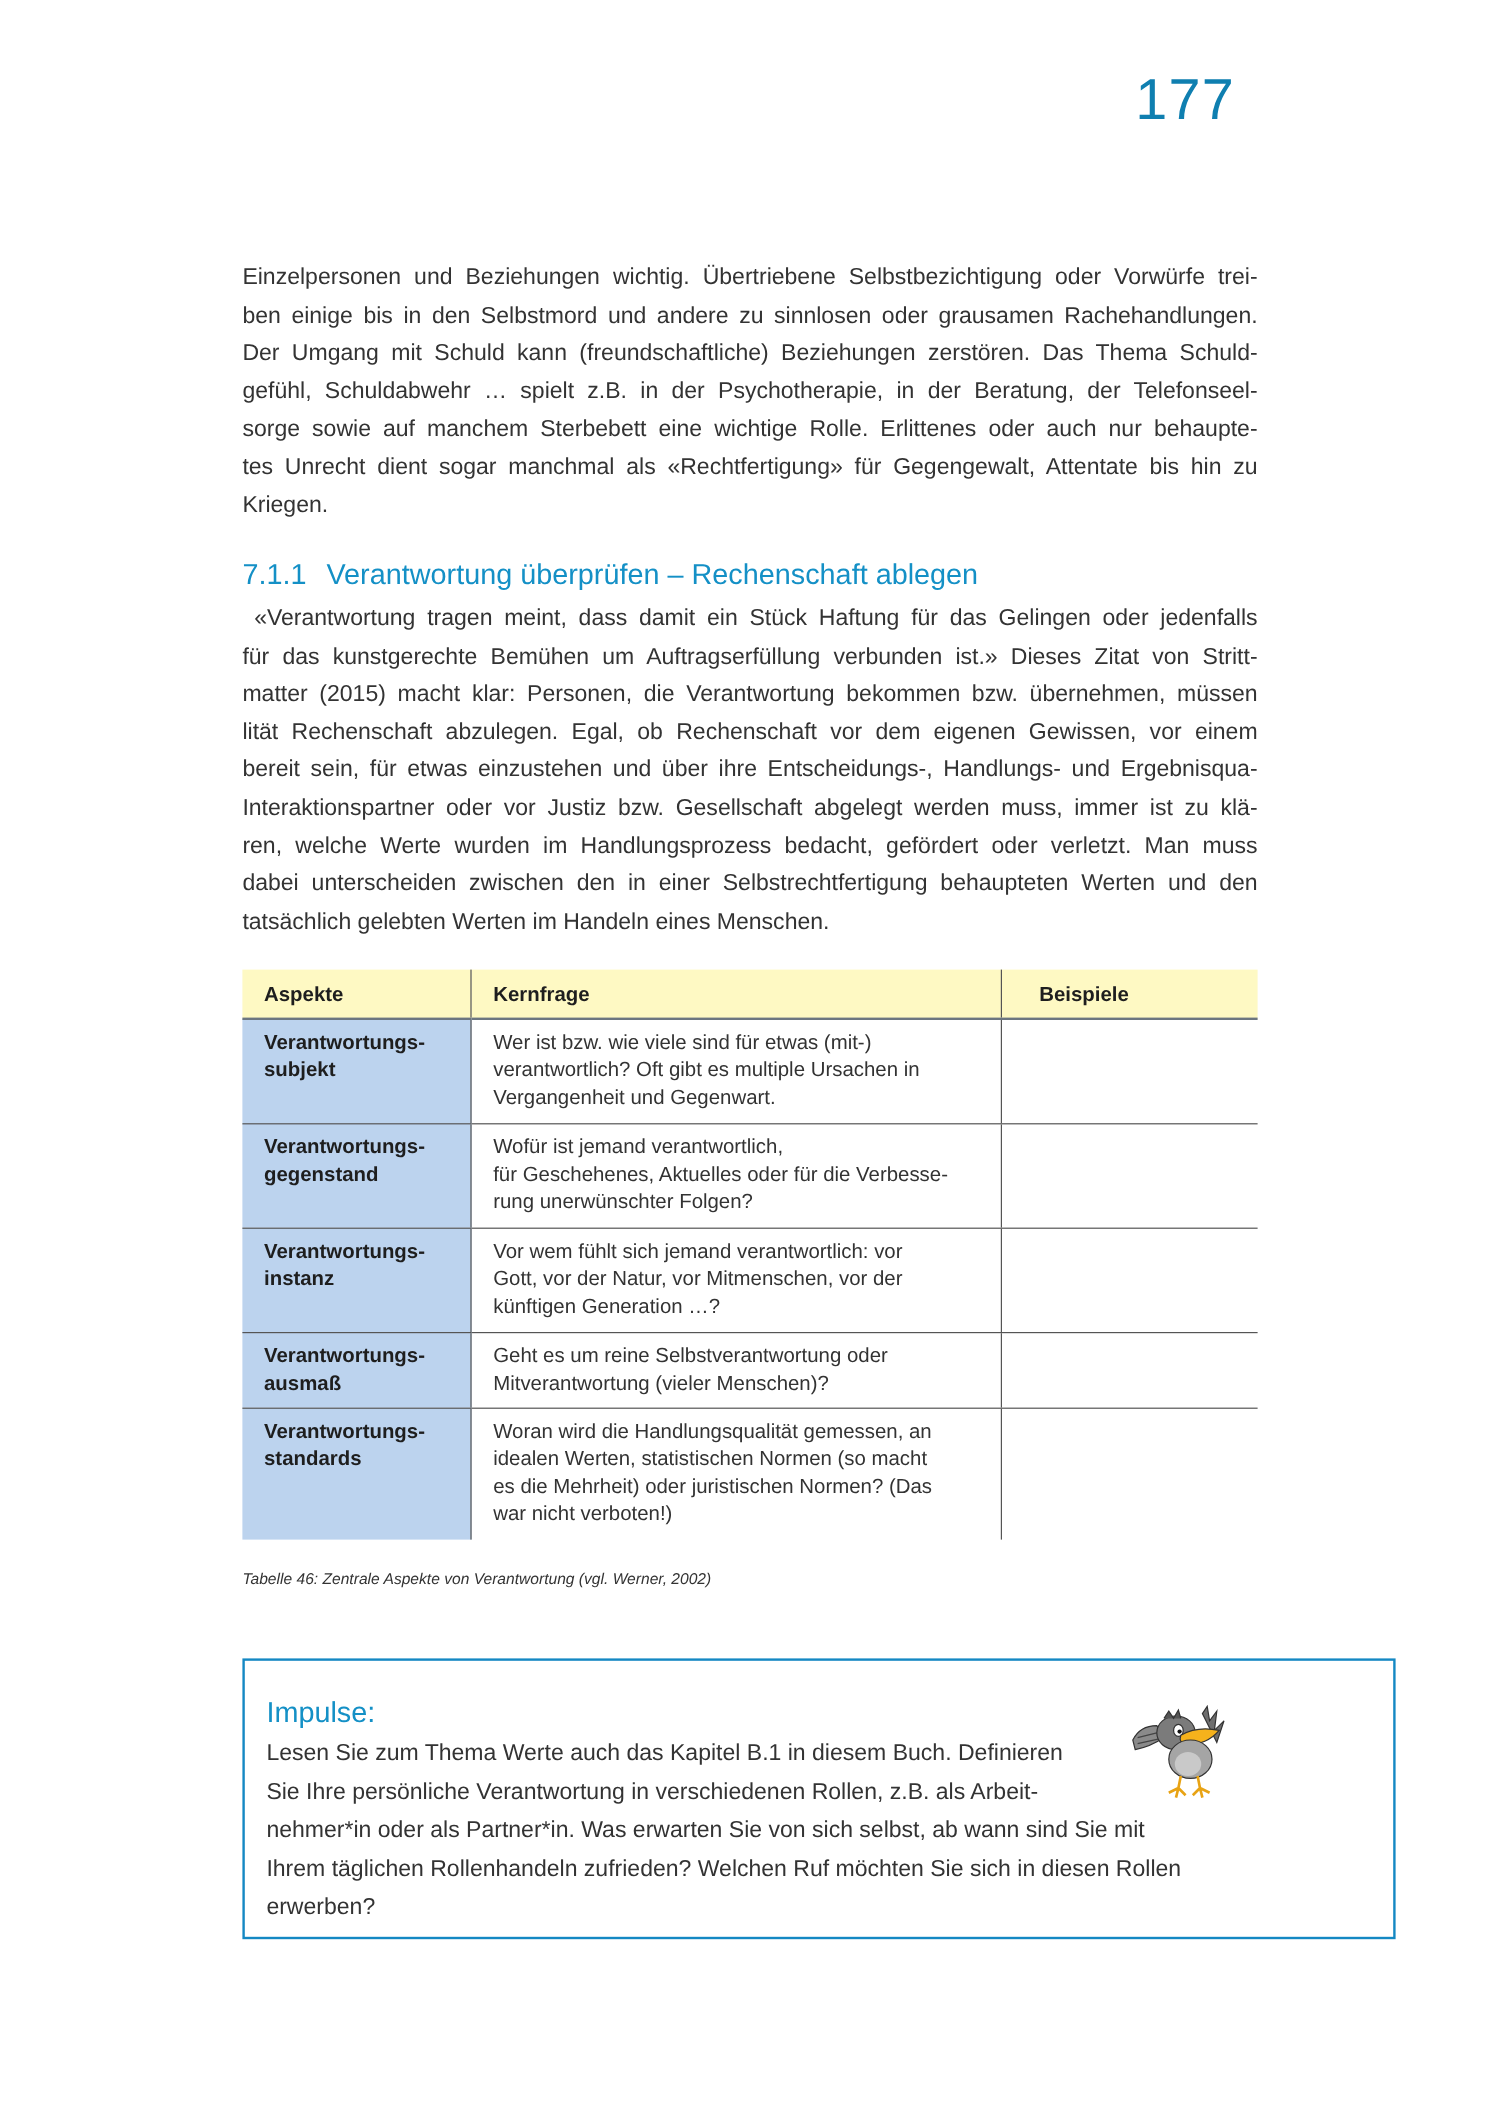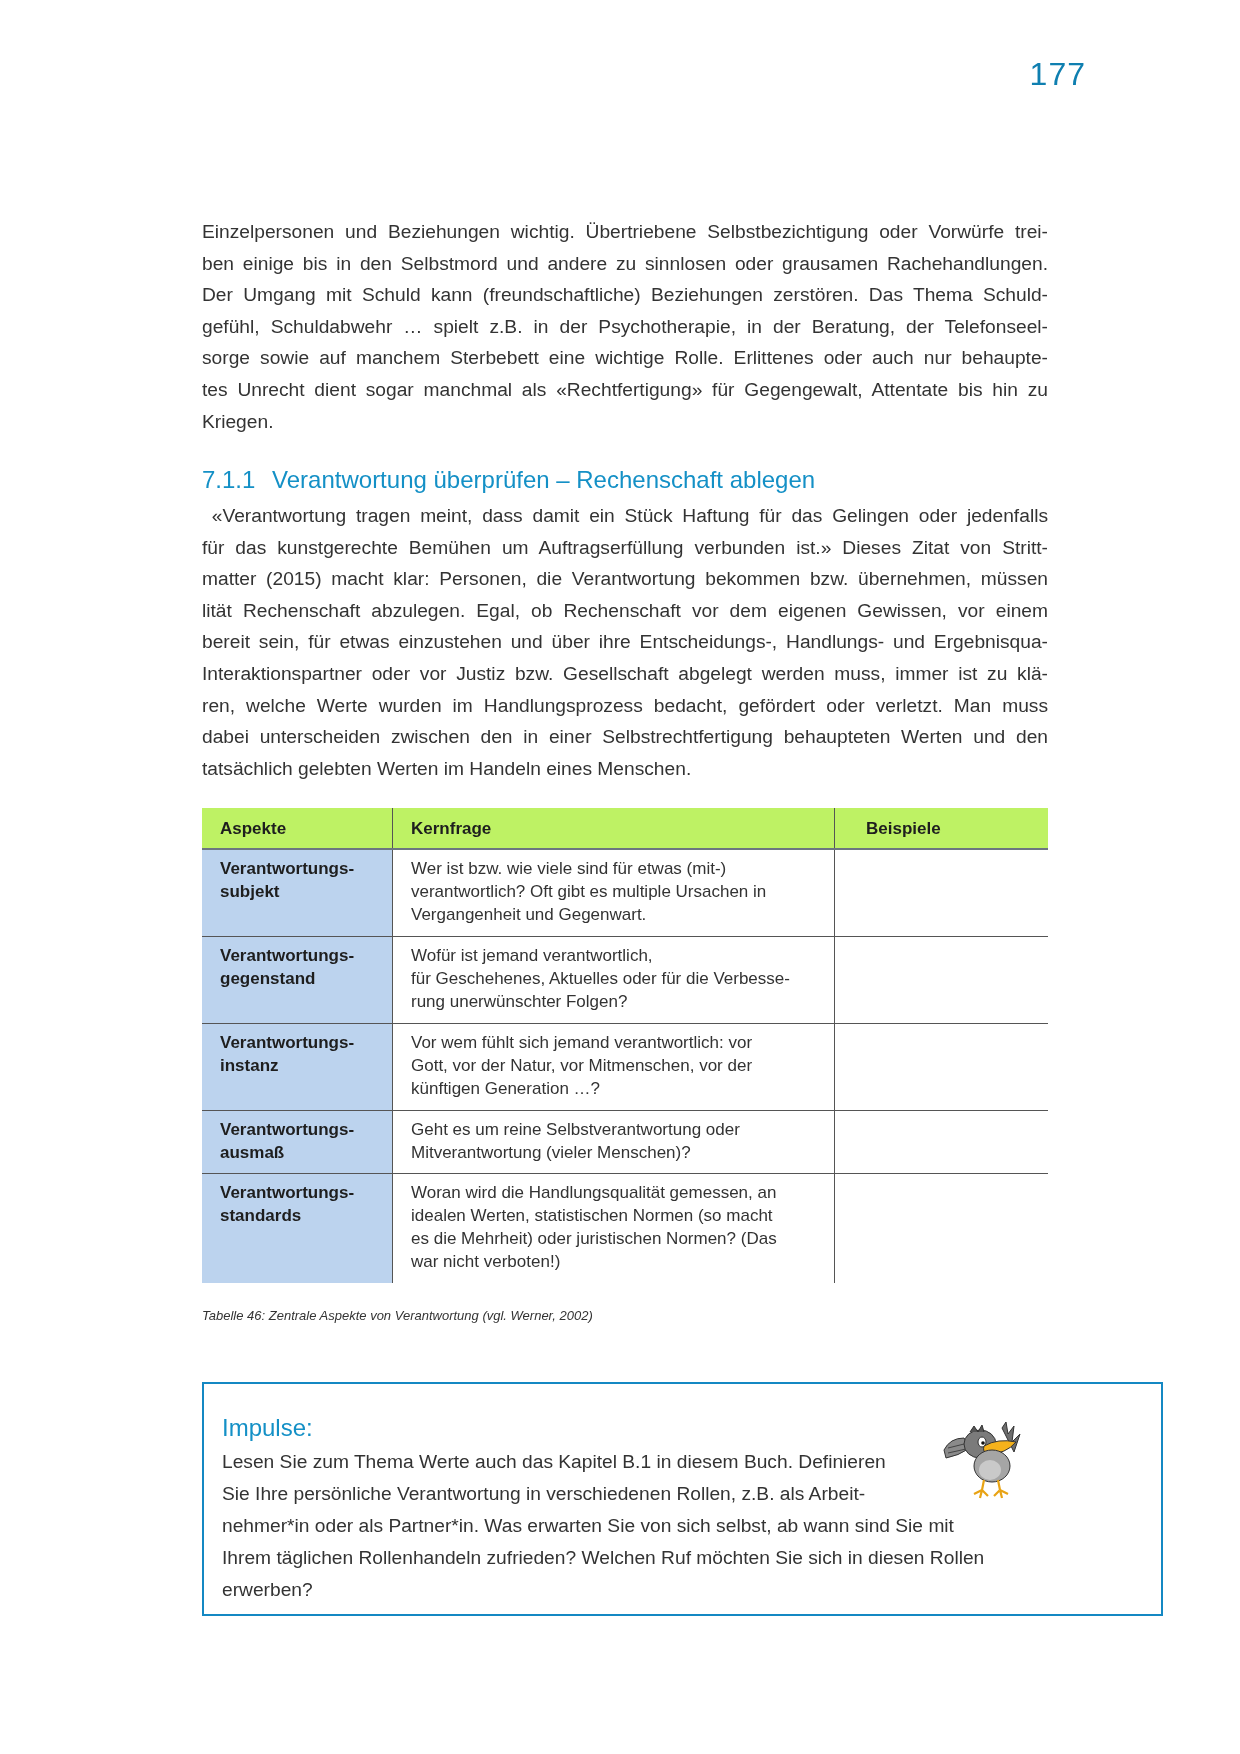--- a/index.html
+++ b/index.html
@@ -1,29 +1,29 @@
 <!DOCTYPE html>
 <html><head>
 <meta charset="utf-8">
 <style>
   html, body { margin:0; padding:0; background:#ffffff; }
   body { width:1240px; height:1754px; position:relative; overflow:hidden;
          font-family:"Liberation Sans", sans-serif; color:#2b2b2b; }
-  .page-number { position:absolute; left:1006px; top:56px; width:80px; text-align:right;
-                 font-size:32px; color:#0f7fb0; font-weight:300; letter-spacing:1px; }
+  .page-number { position:absolute; left:946px; top:56px; width:80px; text-align:right;
+                 font-size:48px; color:#0f7fb0; font-weight:300; letter-spacing:1px; }
   .para { position:absolute; left:202px; width:846px; font-size:19.2px; line-height:31.6px;
           color:#333; text-align:justify; }
   .line { display:block; white-space:nowrap; text-align-last:justify; }
   .line.last { text-align-last:left; }
   .heading { position:absolute; left:202px; top:466px; font-size:24px; color:#1490c6; font-weight:normal; }
   .heading .num { margin-right:10px;margin-top:39px; }
 
   table.aspects { position:absolute; left:202px; top:808px; width:846px; border-collapse:collapse;
                   font-size:17px; line-height:23px; }
-  table.aspects th { background:#bef264; text-align:left; font-weight:bold; color:#1e1e1e;
+  table.aspects th { background:#fef9c3; text-align:left; font-weight:bold; color:#1e1e1e;
                      padding:8px 18px; height:24px; border-bottom:2px solid #6c7680; }
   table.aspects td { vertical-align:top; padding:7px 18px 9px 18px; color:#333; }
   table.aspects td.aspect { background:#bcd3ee; font-weight:bold; color:#1e1e1e; }
   table.aspects tr.row td { border-bottom:1.5px solid #555; }
   table.aspects tr.row.final td { border-bottom:none; }
   table.aspects .c1 { width:154px; }
   table.aspects .c2 { width:405px; border-left:1.5px solid #555; }
   table.aspects .c3 { border-left:1.5px solid #555;padding-left:31px; }
   table.aspects td .ln { display:block; white-space:nowrap; }
 

